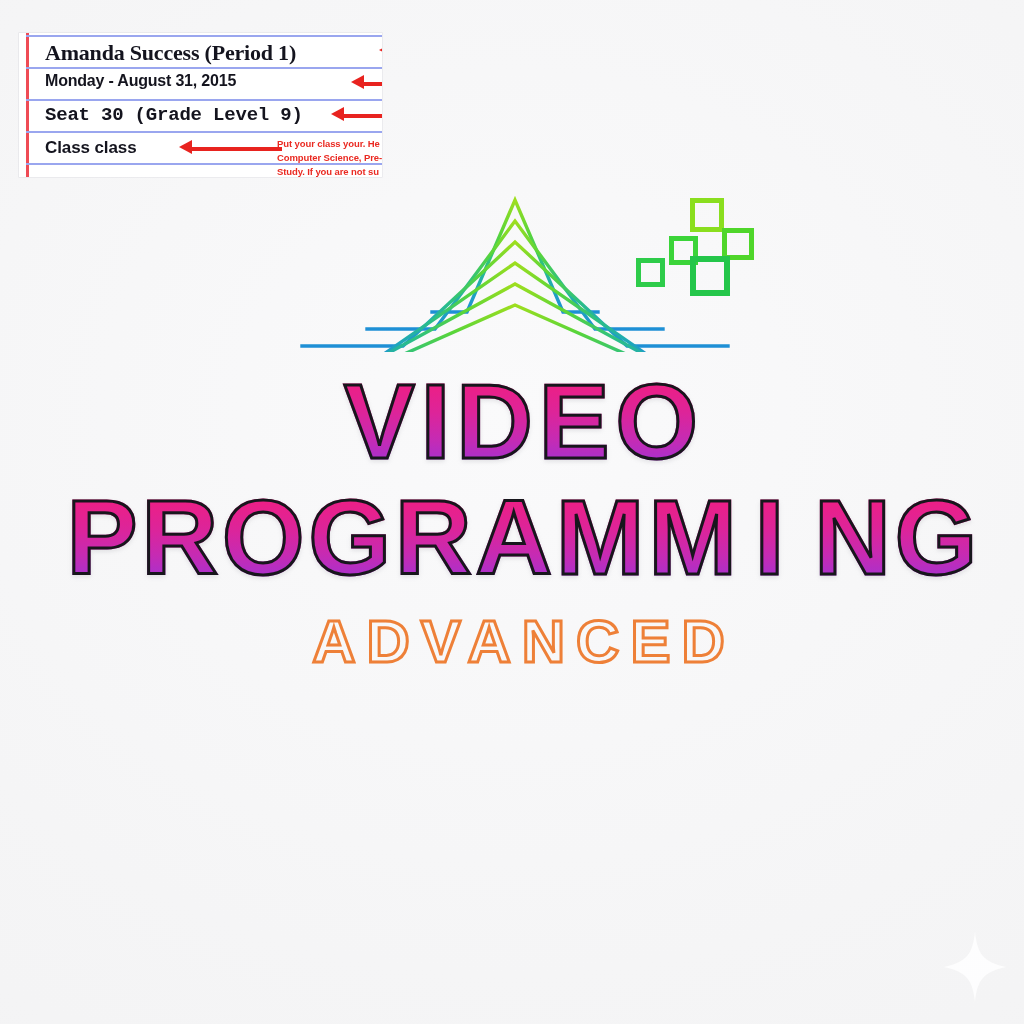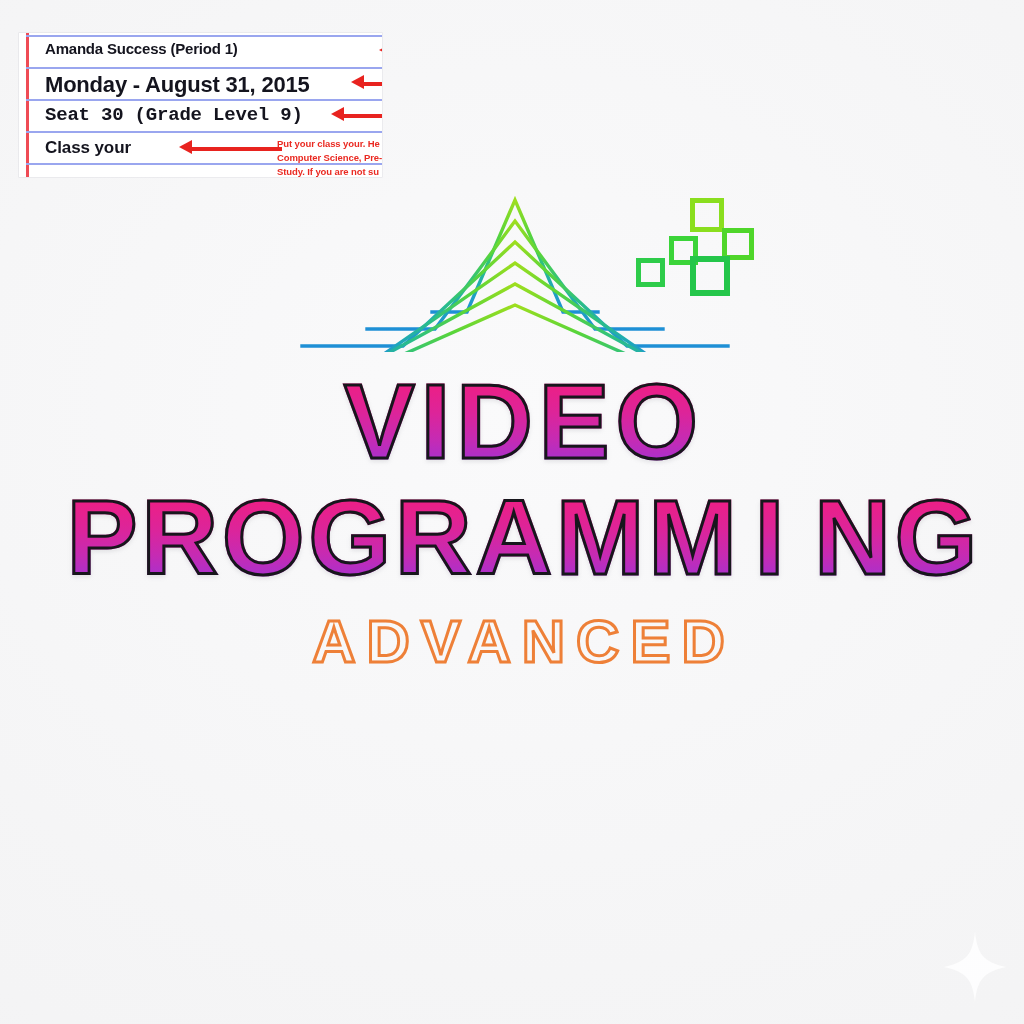--- a/index.html
+++ b/index.html
@@ -50,22 +50,22 @@
     background: #9aa6ef;
   }
   .embed-row {
     position: absolute;
     left: 26px;
     color: #14141e;
     font-family: "Liberation Sans", sans-serif;
     font-weight: bold;
     white-space: nowrap;
   }
-  .r1 { top: 7px;  font-size: 15px; letter-spacing: -0.2px; }
-  .r2 { top: 39px; font-size: 22px; letter-spacing: -0.2px; }
+  .r1 { top: 7px;  font-size: 22px; letter-spacing: -0.2px; font-family: Liberation Serif, serif; }
+  .r2 { top: 39px; font-size: 16px; letter-spacing: -0.2px; }
   .r3 { top: 71px; font-size: 19px; letter-spacing: -0.2px; font-family: Liberation Mono, monospace; }
   .r4 { top: 105px; font-size: 17px; letter-spacing: -0.1px; }
 
   
   .arrow {
     position: absolute;
     height: 0;
   }
   .arrow .shaft {
     position: absolute;
@@ -214,21 +214,21 @@
 
       <div class="embed-rule" style="top:2px"></div>
       <div class="embed-rule" style="top:34px"></div>
       <div class="embed-rule" style="top:66px"></div>
       <div class="embed-rule" style="top:98px"></div>
       <div class="embed-rule" style="top:130px"></div>
 
       <div class="embed-row r1">Amanda Success (Period 1)</div>
       <div class="embed-row r2">Monday - August 31, 2015</div>
       <div class="embed-row r3">Seat 30 (Grade Level 9)</div>
-      <div class="embed-row r4">Class your</div>
+      <div class="embed-row r4">Class class</div>
 
       <div class="arrow a1 thin">
         <div class="head"></div>
       </div>
       <div class="arrow a2">
         <div class="head"></div>
           <div class="shaft"></div>
       </div>
       <div class="arrow a3">
         <div class="head"></div>

